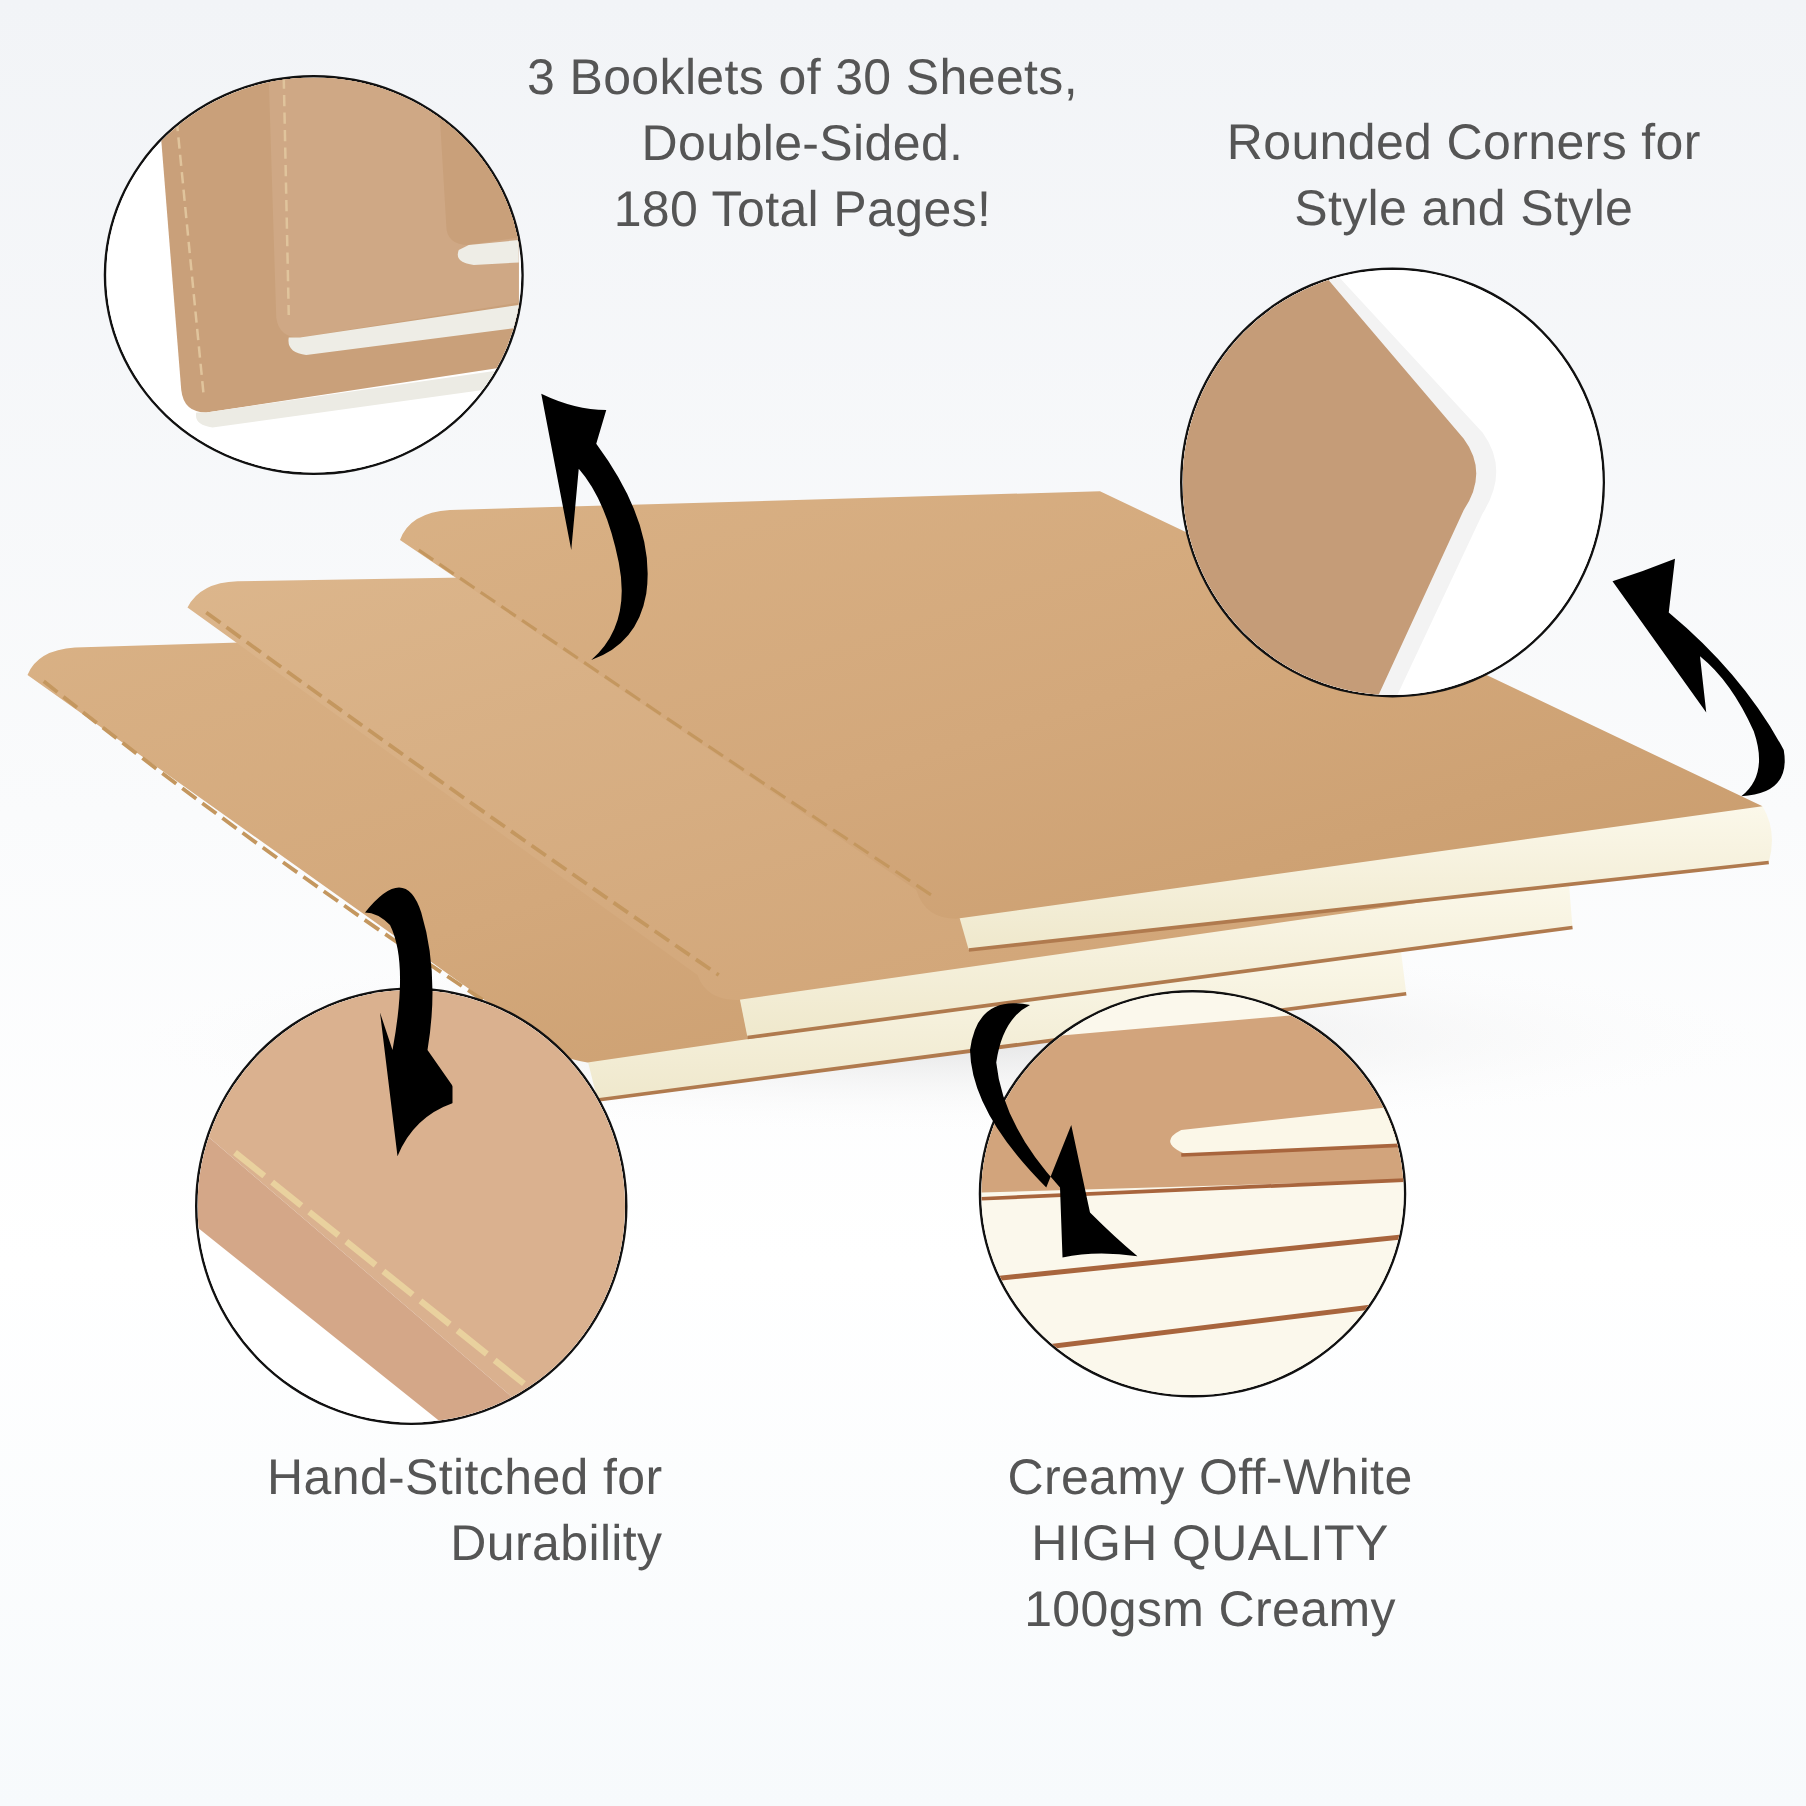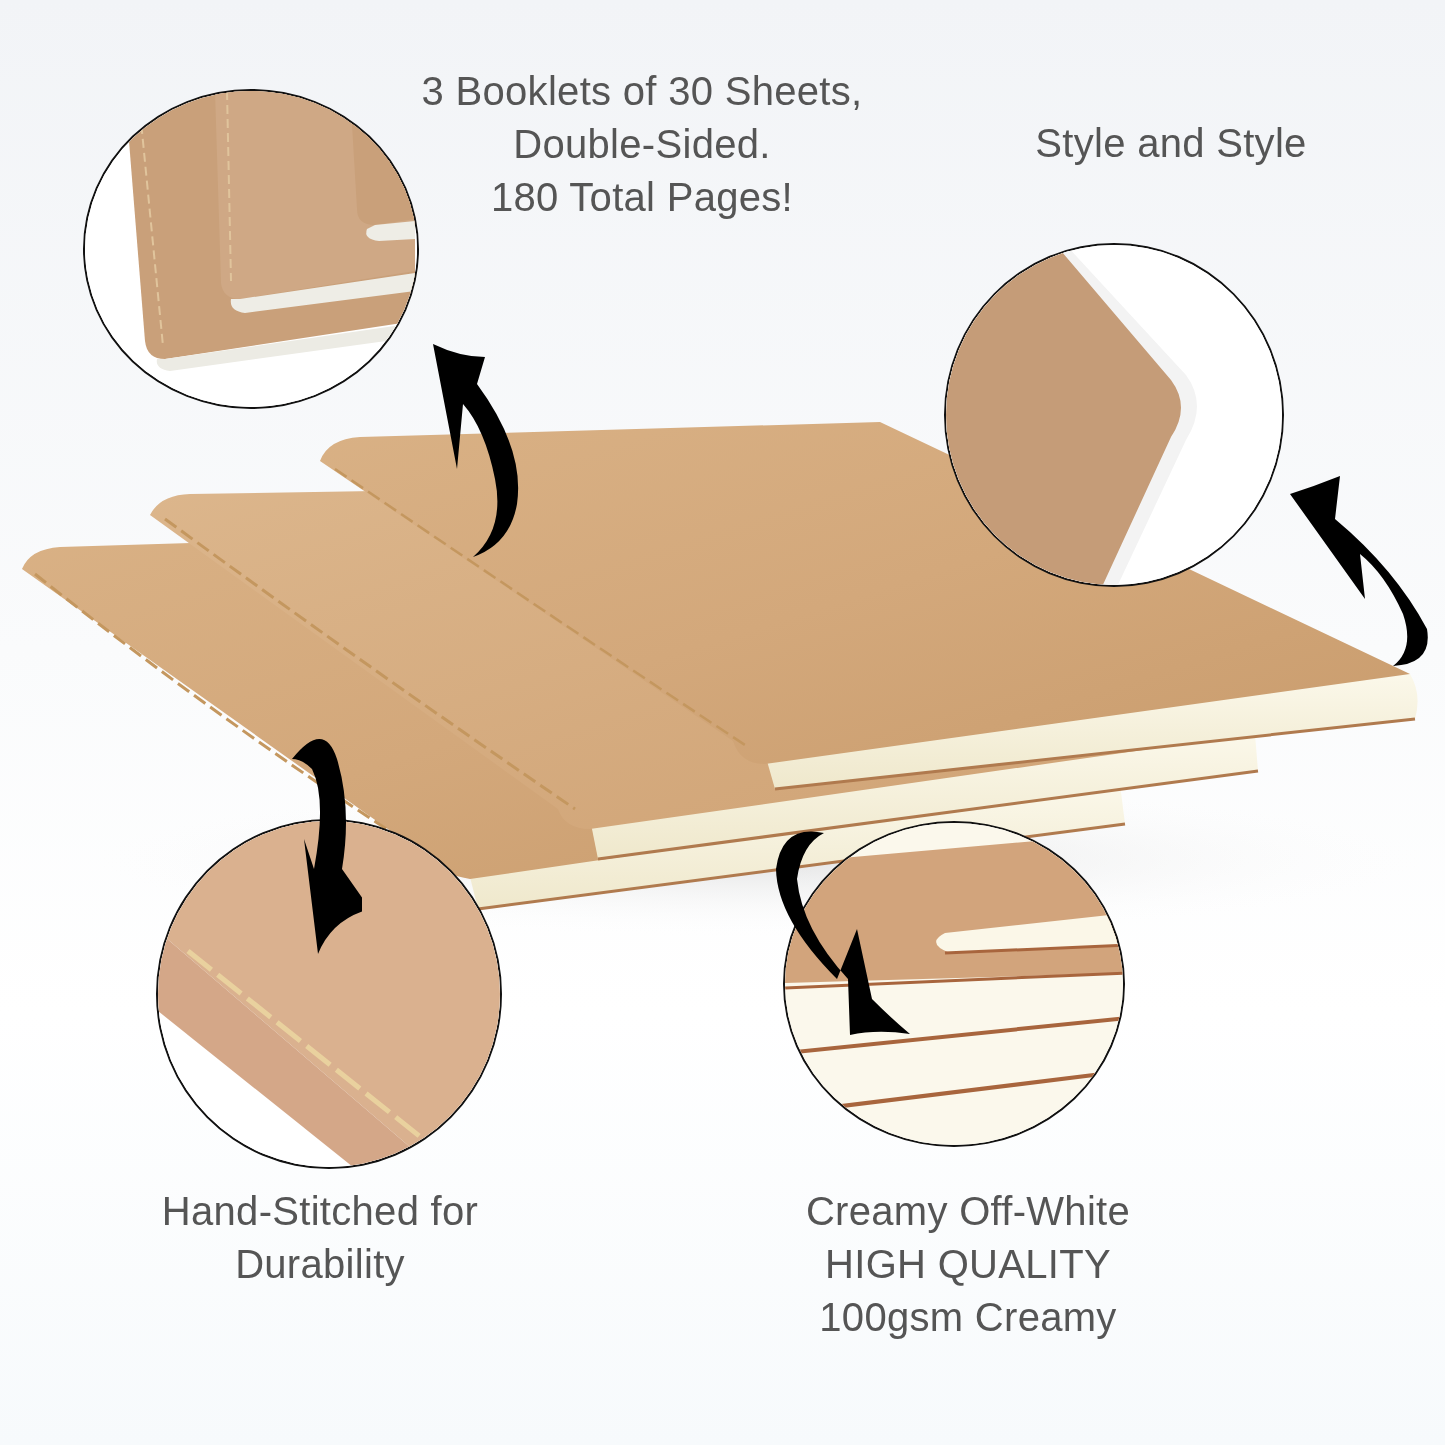--- a/index.html
+++ b/index.html
@@ -1,21 +1,21 @@
 <!DOCTYPE html>
 <html><head>
 <meta charset="utf-8">
 <style>
   html, body { margin: 0; padding: 0; }
   body {
     width: 1445px; height: 1445px; position: relative; overflow: hidden;
     background: linear-gradient(180deg, #f2f4f7 0%, #fafbfc 45%, #ffffff 70%, #f7fafc 100%);
     font-family: "Liberation Sans", sans-serif;
   }
-  .stage { position: absolute; inset: 0; margin-top: 29px; }
+  .stage { position: absolute; inset: 0; }
   .caption {
     position: absolute; color: #555555; font-size: 40px; line-height: 53px;
     text-align: center; white-space: nowrap; letter-spacing: 0.3px;
   }
   .caption span { display: block; }
   .scene { position: absolute; left: 0; top: 0; width: 1445px; height: 1445px; }
   .zoom-circle {
     position: absolute; border-radius: 50%; border: 2px solid #111111;
     overflow: hidden; background: #ffffff; box-sizing: border-box;
   }
@@ -71,24 +71,25 @@
     </g>
   </svg>
 
   <div class="caption" style="left:372px; top:36px; width:540px;">
     <span>3 Booklets of 30 Sheets,</span>
     <span>Double-Sided.</span>
     <span>180 Total Pages!</span>
   </div>
 
   <div class="caption" style="left:936px; top:88px; width:470px;">
+    <span>Rounded Corners for</span>
     <span>Style and Style</span>
   </div>
 
-  <div class="caption" style="left:110px; top:1156px; width:420px;">
+  <div class="caption" style="left:110px; top:1156px; width:420px;text-align:right;">
     <span>Hand-Stitched for</span>
     <span>Durability</span>
   </div>
 
   <div class="caption" style="left:758px; top:1156px; width:420px;">
     <span>Creamy Off-White</span>
     <span>HIGH QUALITY</span>
     <span>100gsm Creamy</span>
   </div>
 

